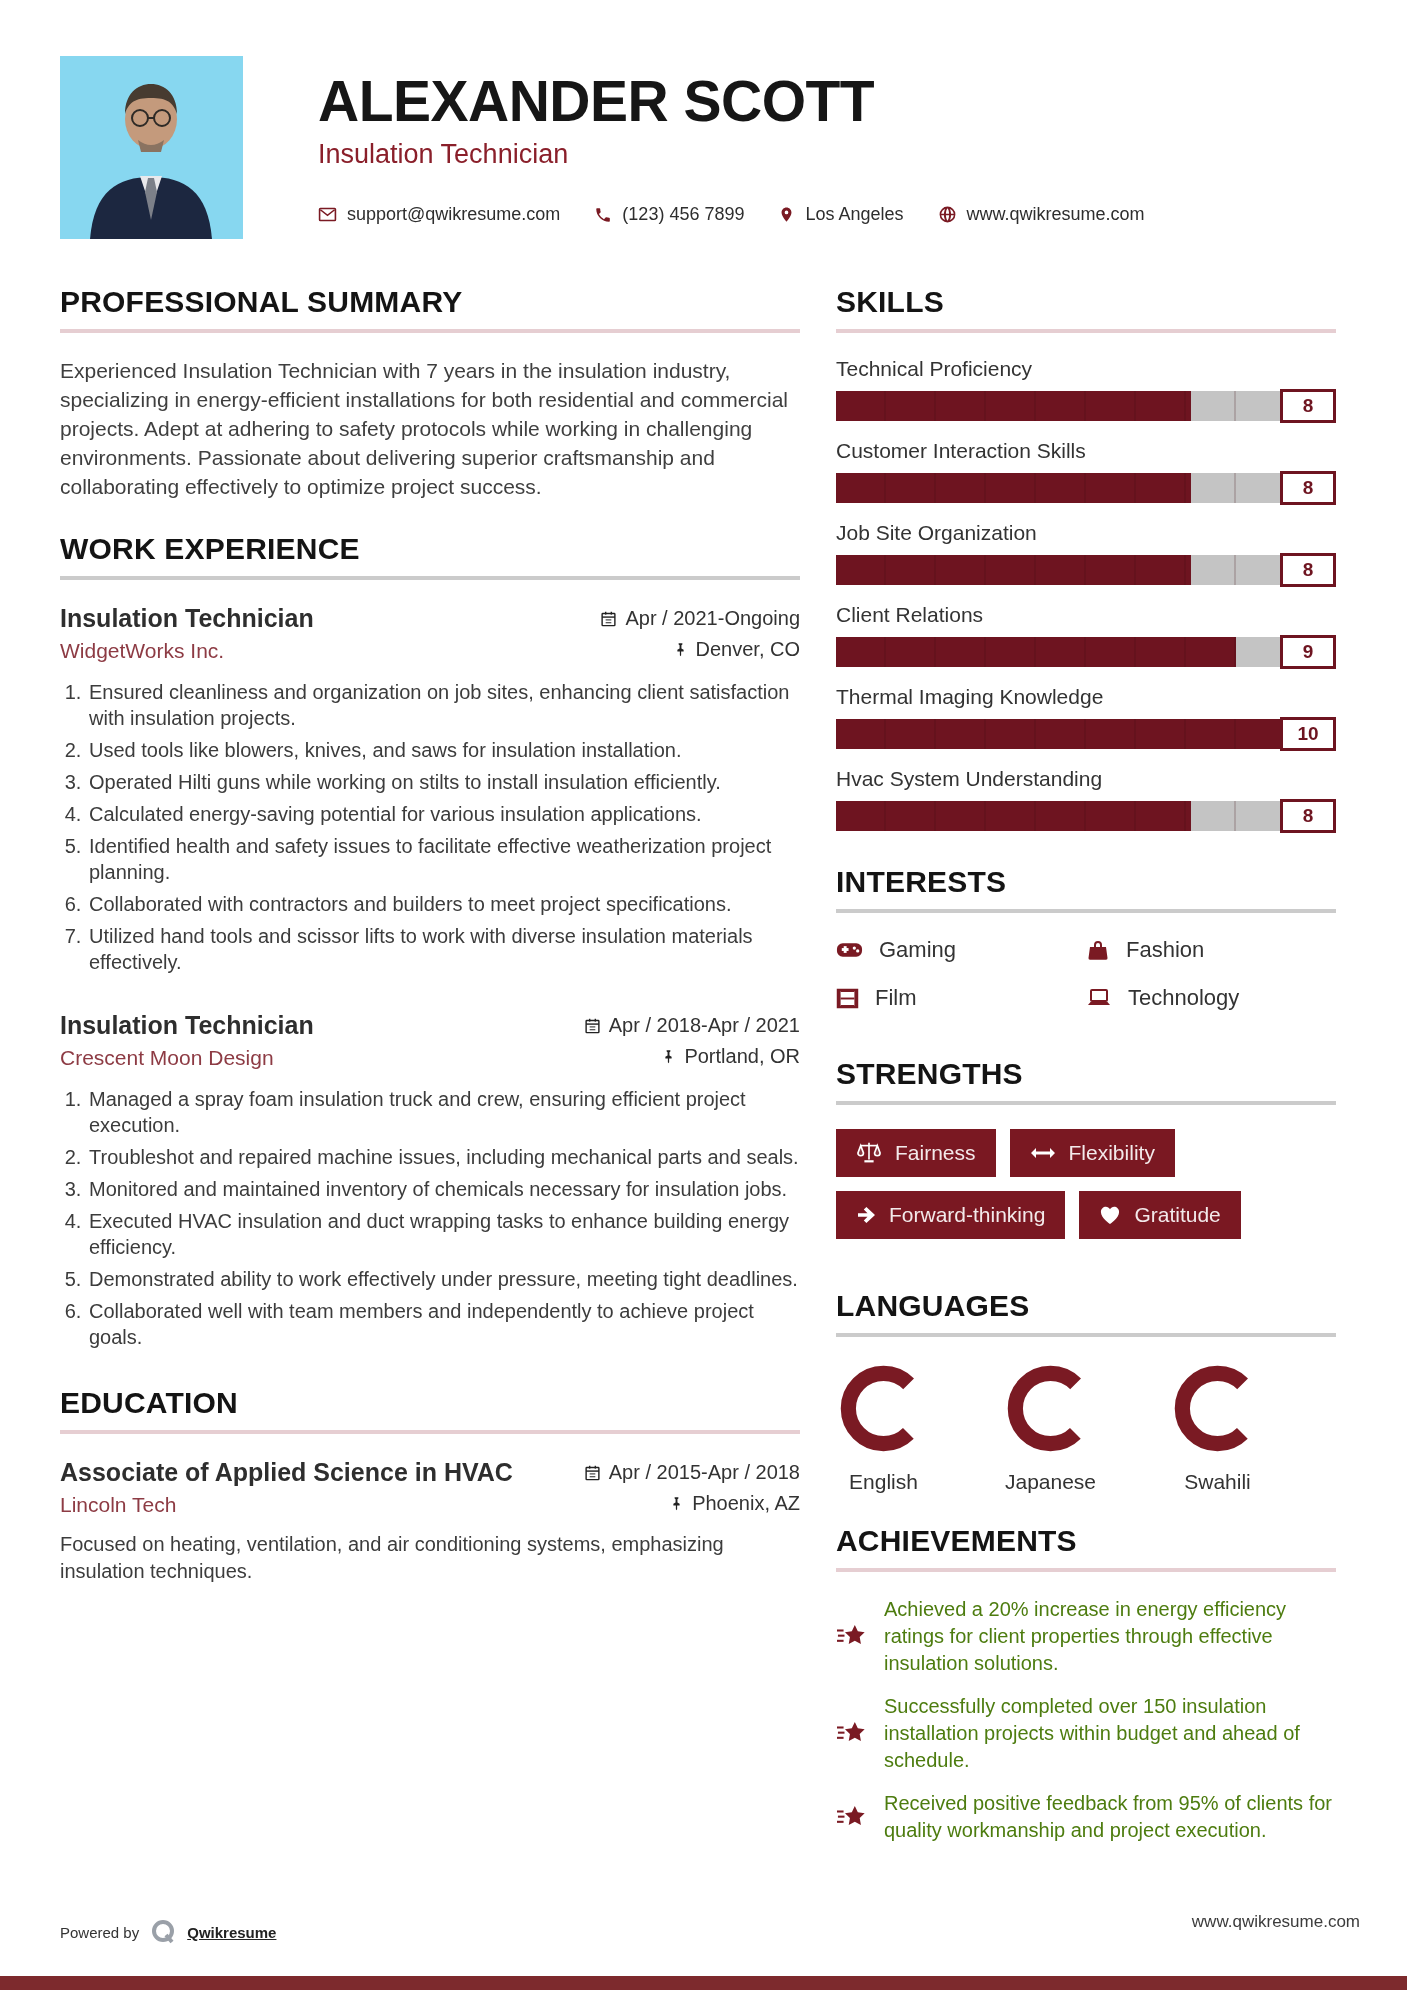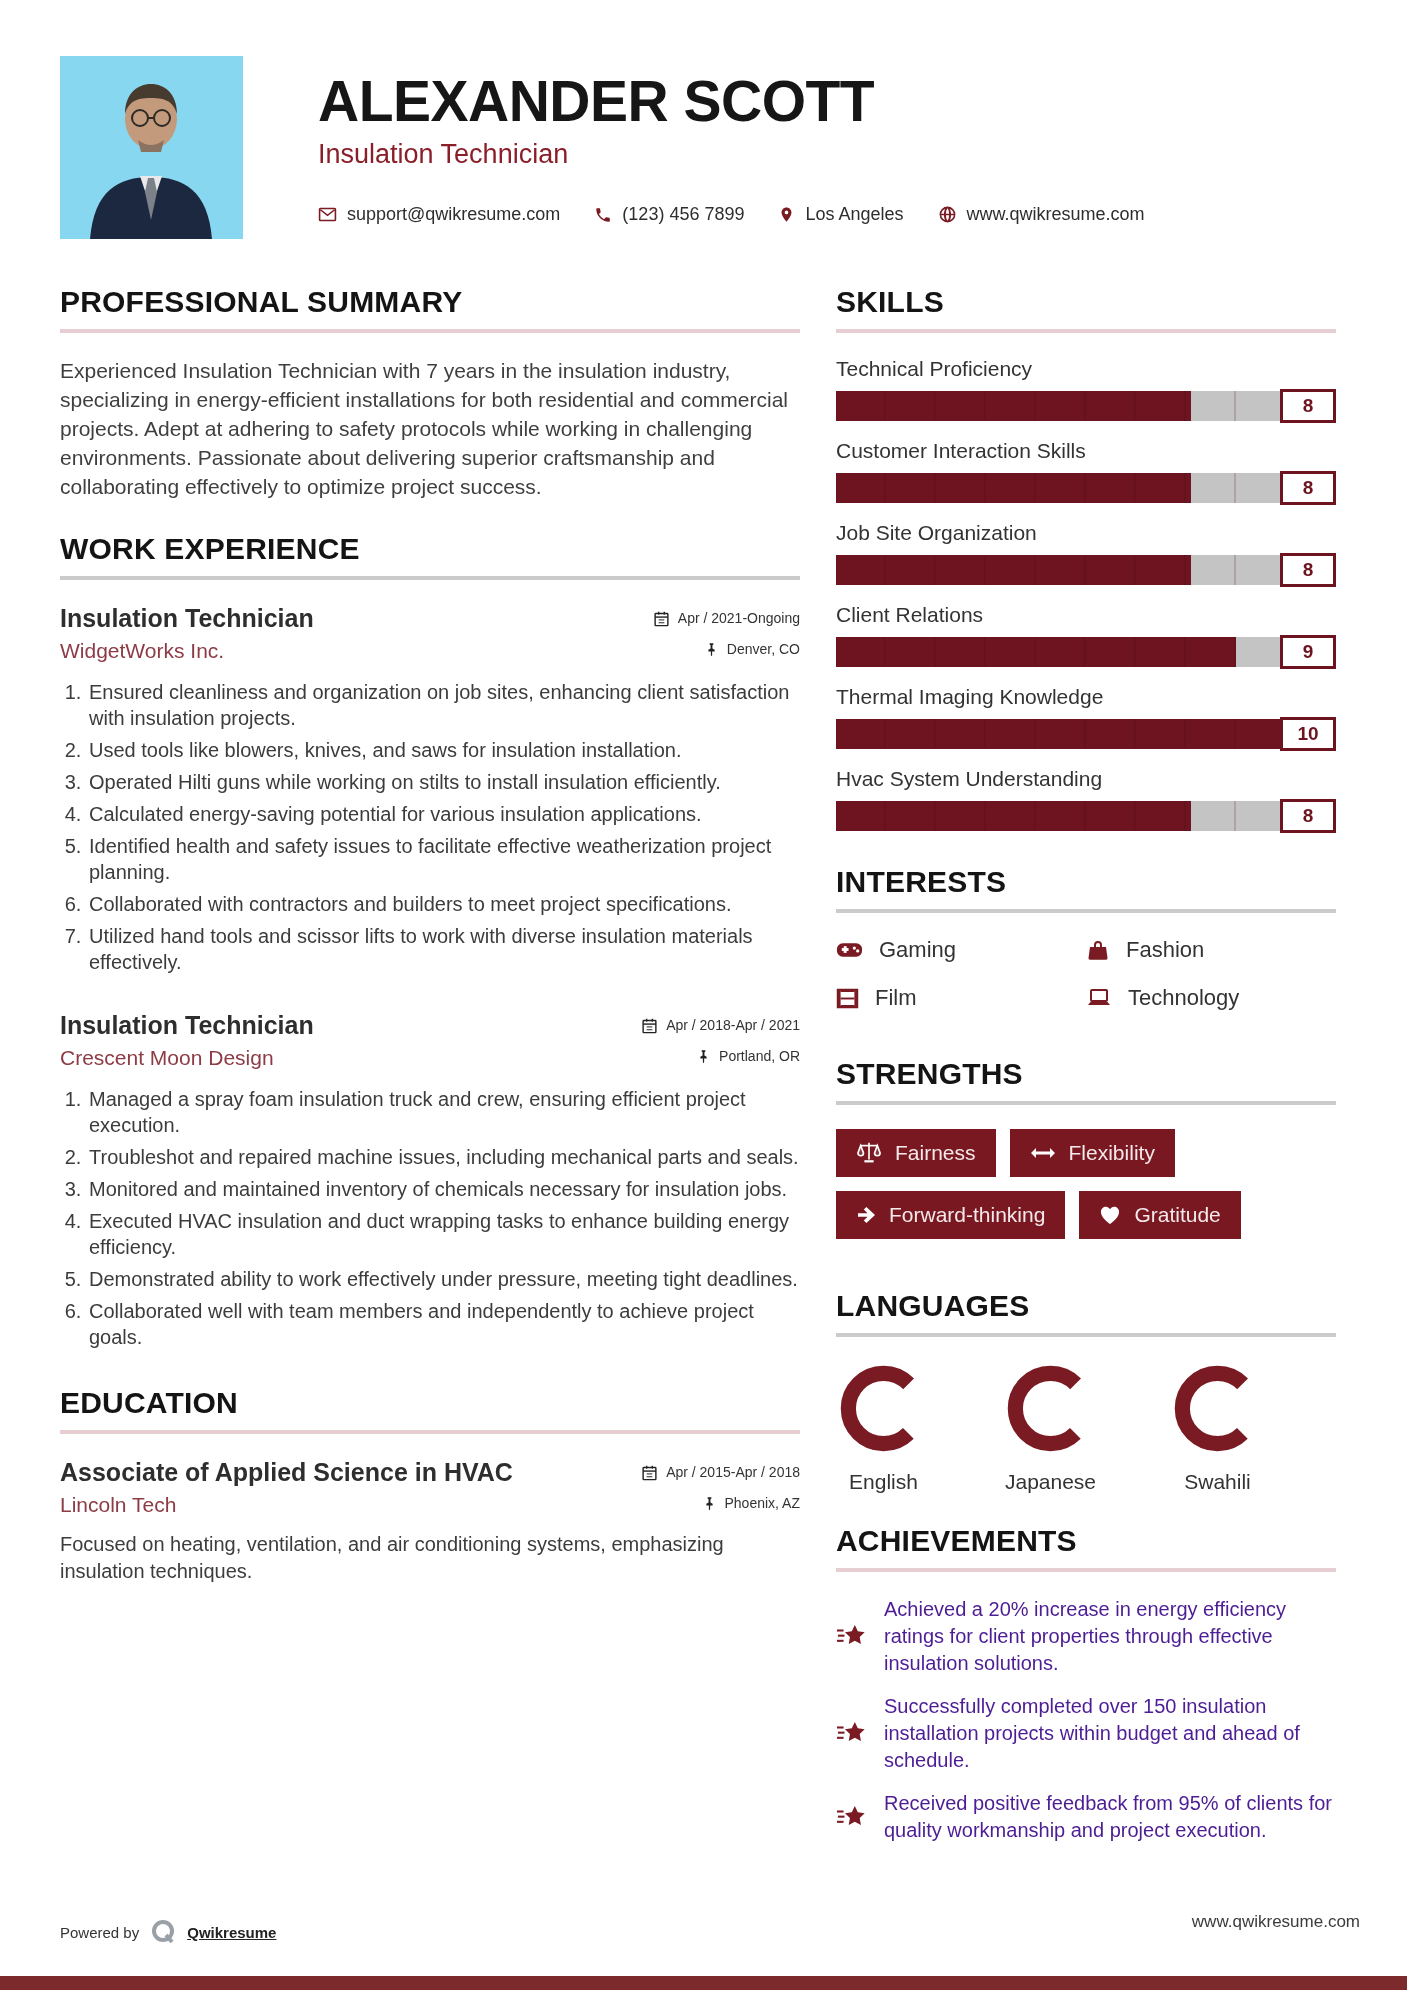--- a/index.html
+++ b/index.html
@@ -26,21 +26,21 @@
   .divider.gray{background:#cbcbcb;}
   section{margin:0 0 0 0;}
 
   
   .summary-text{margin:0;font-size:21px;line-height:1.38;color:#3f3f3f;}
   .sec-experience{margin-top:30px;}
   .job{margin-bottom:36px;}
   .job-row{display:flex;justify-content:space-between;align-items:baseline;}
   .job-title{margin:0;font-size:25px;font-weight:600;color:#2e2e2e;}
   .company{font-size:21px;color:#8d3b44;margin-top:6px;display:inline-block;}
-  .meta{font-size:14px;color:#333;display:flex;align-items:center;gap:8px;white-space:nowrap;}
+  .meta{font-size:20px;color:#333;display:flex;align-items:center;gap:8px;white-space:nowrap;}
   ol.bullets{margin:16px 0 0 0;padding-left:27px;font-size:20px;line-height:1.3;color:#3c3c3c;}
   ol.bullets li{margin-bottom:6px;padding-left:2px;}
   .sec-education{margin-top:20px;}
   .edu-desc{margin:14px 0 0 0;font-size:20px;line-height:1.35;color:#3c3c3c;}
 
   
   .skill{margin-bottom:18px;}
   .skill-name{font-size:21px;color:#333;margin-bottom:10px;}
   .bar-track{position:relative;height:30px;background:#c4c4c4;}
   .bar-track::after{content:"";position:absolute;inset:0;
@@ -65,21 +65,21 @@
   
   .sec-languages{margin-top:50px;}
   .langs{display:flex;gap:72px;margin-top:6px;}
   .lang{display:flex;flex-direction:column;align-items:center;}
   .lang-name{margin-top:14px;font-size:21px;color:#333;}
 
   
   .sec-achievements{margin-top:30px;}
   .ach{display:flex;gap:16px;margin-bottom:16px;}
   .ach .icn{margin-top:3px;}
-  .ach p{margin:0;font-size:20px;line-height:1.35;color:#4c1d95;}
+  .ach p{margin:0;font-size:20px;line-height:1.35;color:#4d7c0f;}
 
   
   .powered{position:absolute;left:60px;bottom:44px;display:flex;align-items:center;gap:10px;
            font-size:15px;color:#333;}
   .qlogo{display:inline-flex;line-height:0;}
   .brand-link{color:#222;text-decoration:underline;font-weight:bold;font-size:15px;cursor:pointer;}
   .site-bottom{position:absolute;right:47px;bottom:58px;font-size:17px;color:#3c3c3c;}
   .bottom-bar{position:absolute;left:0;bottom:0;width:100%;height:14px;background:#7d2a2d;}
 </style>
 </head>

